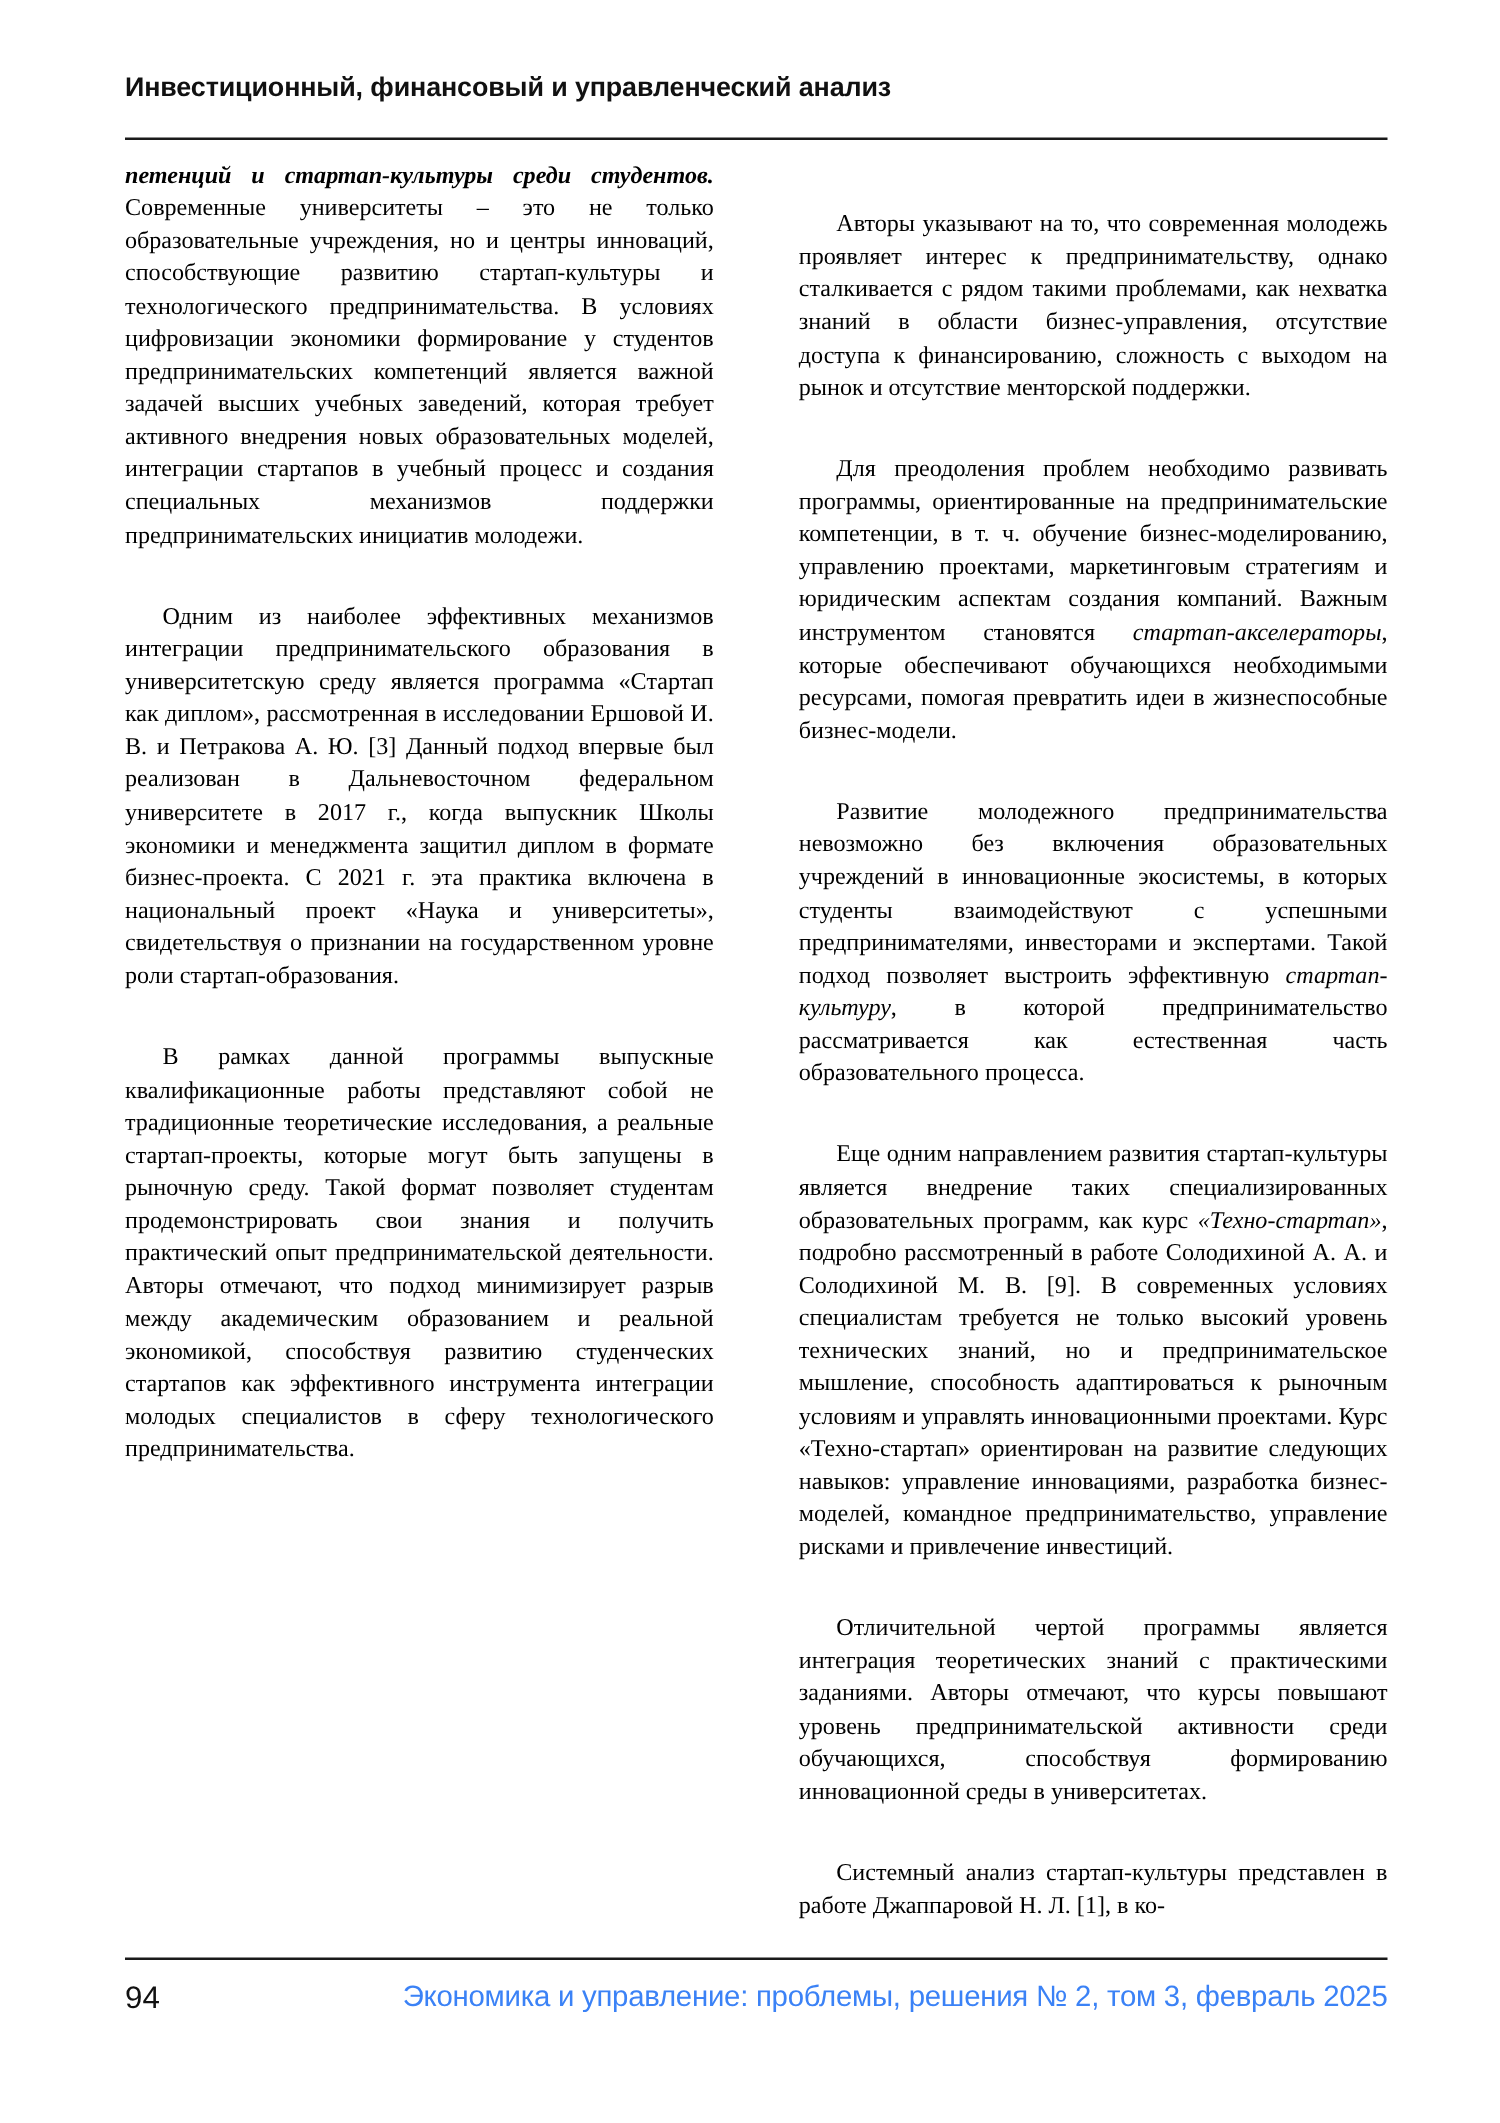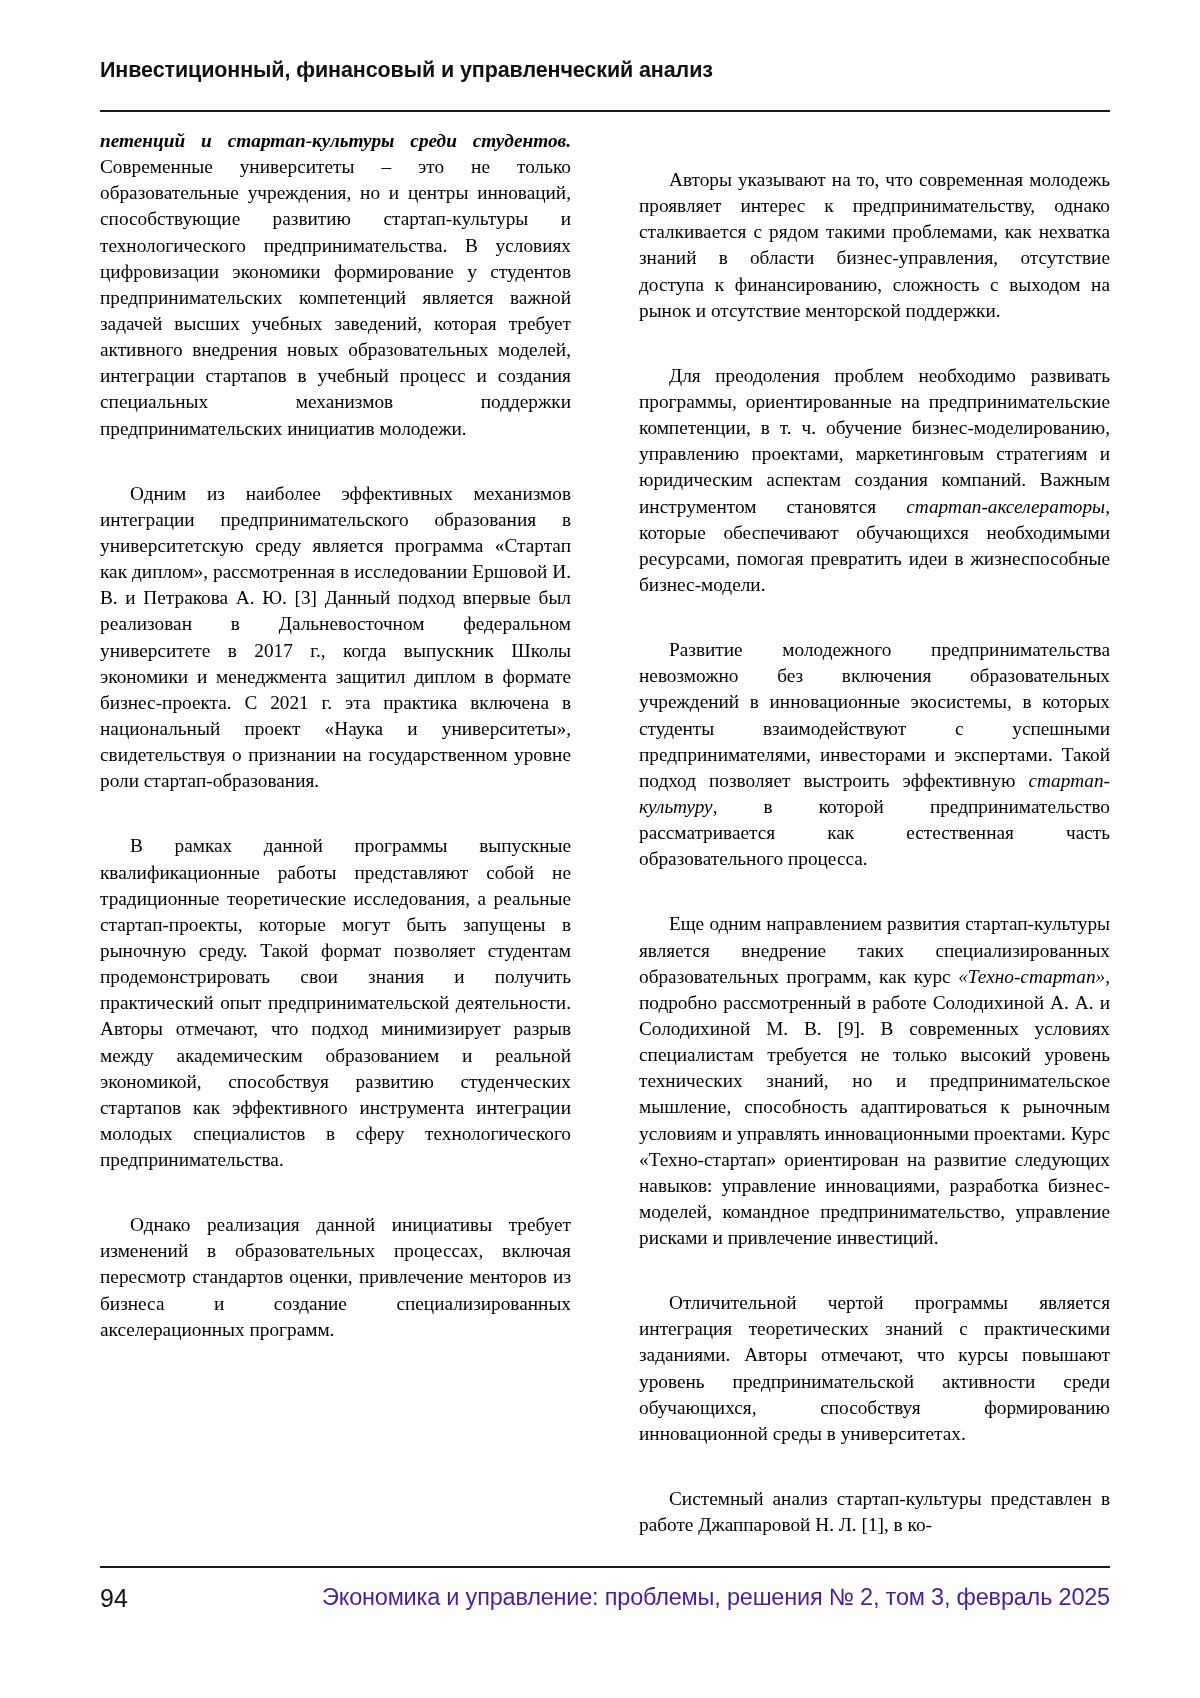--- a/index.html
+++ b/index.html
@@ -97,21 +97,21 @@
   }
   .folio {
     font-family: "Liberation Sans", sans-serif;
     font-size: 25px;
     color: #111;
     width: 150px;
   }
   .footer-journal {
     font-family: "Liberation Sans", sans-serif;
     font-size: 23.5px;
-    color: #4c1d95;
+    color: #3b82f6;
     flex: 1;
     text-align: right;
     letter-spacing: -0.2px;
   }
 </style>
 </head>
 <body>
 
 <div class="page">
 
@@ -119,21 +119,20 @@
     <div class="header-title">Инвестиционный, финансовый и управленческий анализ</div>
   </div>
   <div class="header-rule"></div>
 
   <div class="columns">
 
     <div class="col">
       <p class="cont"><b class="lead">петенций и стартап-культуры среди студентов.</b><span> Современные университеты – это не только образовательные учреждения, но и центры инноваций, способствующие развитию стартап-культуры и технологического предпринимательства. В условиях цифровизации экономики формирование у студентов предпринимательских компетенций является важной задачей высших учебных заведений, которая требует активного внедрения новых образовательных моделей, интеграции стартапов в учебный процесс и создания специальных механизмов поддержки предпринимательских инициатив молодежи.</span></p>
       <p class="ind">Одним из наиболее эффективных механизмов интеграции предпринимательского образования в университетскую среду является программа «Стартап как диплом», рассмотренная в исследовании Ершовой И. В. и Петракова А. Ю. [3] Данный подход впервые был реализован в Дальневосточном федеральном университете в 2017 г., когда выпускник Школы экономики и менеджмента защитил диплом в формате бизнес-проекта. С 2021 г. эта практика включена в национальный проект «Наука и университеты», свидетельствуя о признании на государственном уровне роли стартап-образования.</p>
       <p class="ind">В рамках данной программы выпускные квалификационные работы представляют собой не традиционные теоретические исследования, а реальные стартап-проекты, которые могут быть запущены в рыночную среду. Такой формат позволяет студентам продемонстрировать свои знания и получить практический опыт предпринимательской деятельности. Авторы отмечают, что подход минимизирует разрыв между академическим образованием и реальной экономикой, способствуя развитию студенческих стартапов как эффективного инструмента интеграции молодых специалистов в сферу технологического предпринимательства.</p>
-      <p class="ind">Однако реализация данной инициативы требует изменений в образовательных процессах, включая пересмотр стандартов оценки, привлечение менторов из бизнеса и создание специализированных акселерационных программ.</p>
     </div>
 
     <div class="col">
       <p class="ind">Авторы указывают на то, что современная молодежь проявляет интерес к предпринимательству, однако сталкивается с рядом такими проблемами, как нехватка знаний в области бизнес-управления, отсутствие доступа к финансированию, сложность с выходом на рынок и отсутствие менторской поддержки.</p>
       <p class="ind"><span>Для преодоления проблем необходимо развивать программы, ориентированные на предпринимательские компетенции, в т. ч. обучение бизнес-моделированию, управлению проектами, маркетинговым стратегиям и юридическим аспектам создания компаний. Важным инструментом становятся </span><i>стартап-акселераторы</i><span>, которые обеспечивают обучающихся необходимыми ресурсами, помогая превратить идеи в жизнеспособные бизнес-модели.</span></p>
       <p class="ind"><span>Развитие молодежного предпринимательства невозможно без включения образовательных учреждений в инновационные экосистемы, в которых студенты взаимодействуют с успешными предпринимателями, инвесторами и экспертами. Такой подход позволяет выстроить эффективную </span><i>стартап-культуру</i><span>, в которой предпринимательство рассматривается как естественная часть образовательного процесса.</span></p>
       <p class="ind"><span>Еще одним направлением развития стартап-культуры является внедрение таких специализированных образовательных программ, как курс </span><i>«Техно-стартап»</i><span>, подробно рассмотренный в работе Солодихиной А. А. и Солодихиной М. В. [9]. В современных условиях специалистам требуется не только высокий уровень технических знаний, но и предпринимательское мышление, способность адаптироваться к рыночным условиям и управлять инновационными проектами. Курс «Техно-стартап» ориентирован на развитие следующих навыков: управление инновациями, разработка бизнес-моделей, командное предпринимательство, управление рисками и привлечение инвестиций.</span></p>
       <p class="ind">Отличительной чертой программы является интеграция теоретических знаний с практическими заданиями. Авторы отмечают, что курсы повышают уровень предпринимательской активности среди обучающихся, способствуя формированию инновационной среды в университетах.</p>
       <p class="ind">Системный анализ стартап-культуры представлен в работе Джаппаровой Н. Л. [1], в ко-</p>
     </div>

